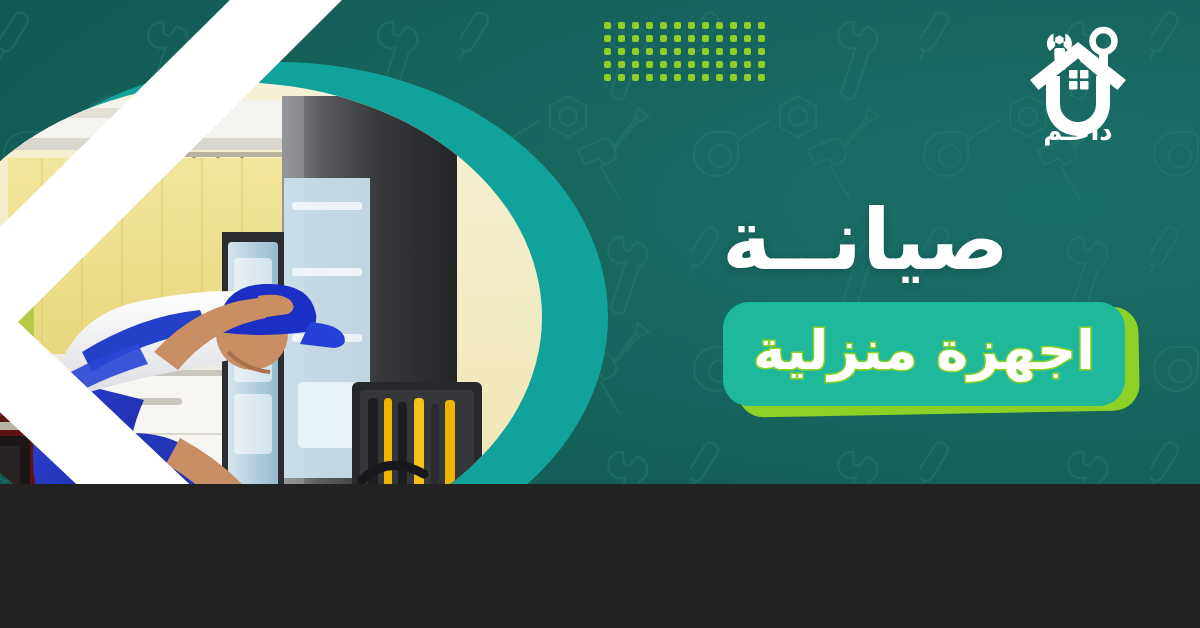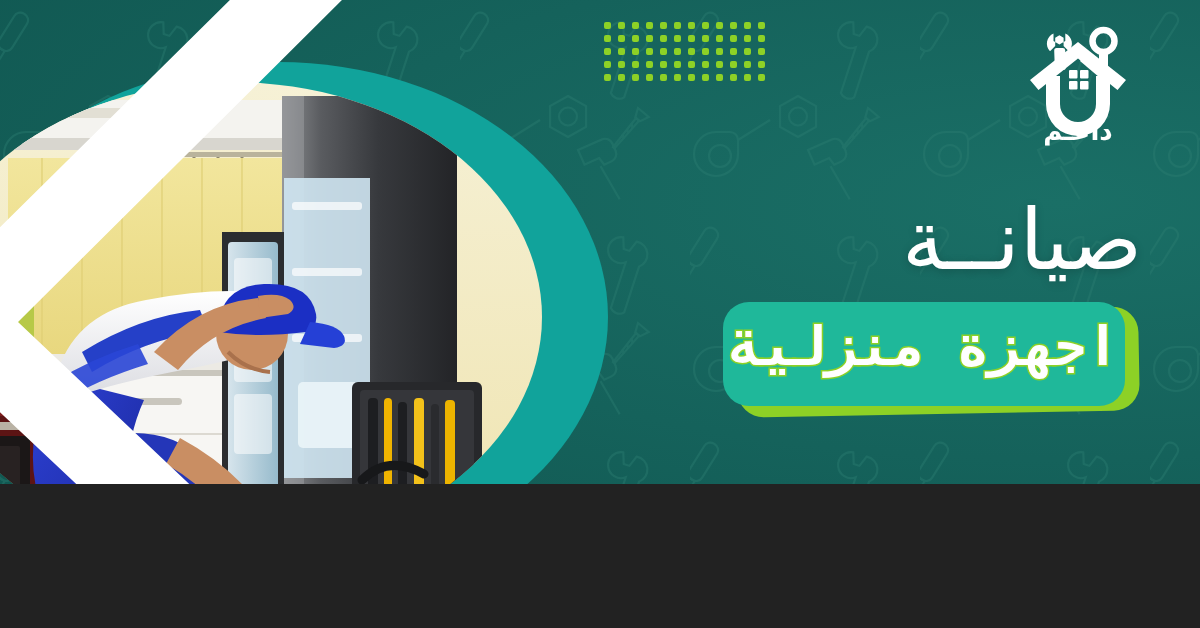--- a/index.html
+++ b/index.html
@@ -64,35 +64,35 @@
 
   .logo-wrap{
     position:absolute; right:18px; top:18px;
     width:128px; height:128px;
     display:flex; align-items:center; justify-content:center;
   }
 
   .headline{
     position:absolute; right:18px; top:196px;
     width:420px;
-    text-align:right;
+    text-align:left;
     color:#ffffff;
     font-size:84px;
     line-height:1.05;
-    font-weight:400;
+    font-weight:700;
     letter-spacing:2px;
     direction:rtl;
     white-space:nowrap;
     text-shadow:0 2px 10px rgba(0,0,0,.18);
   }
 
   
   .badge-wrap{
     position:absolute; right:7px; top:302px;
-    width:430px; height:116px;font-family:Liberation Mono, monospace;
+    width:430px; height:116px;
   }
   .badge-shadow{
     position:absolute;
     left:14px; top:8px;
     width:402px; height:104px;
     background:#8DD126;
     border-radius:26px;
     transform:rotate(-1.1deg);
   }
   .badge-face{

